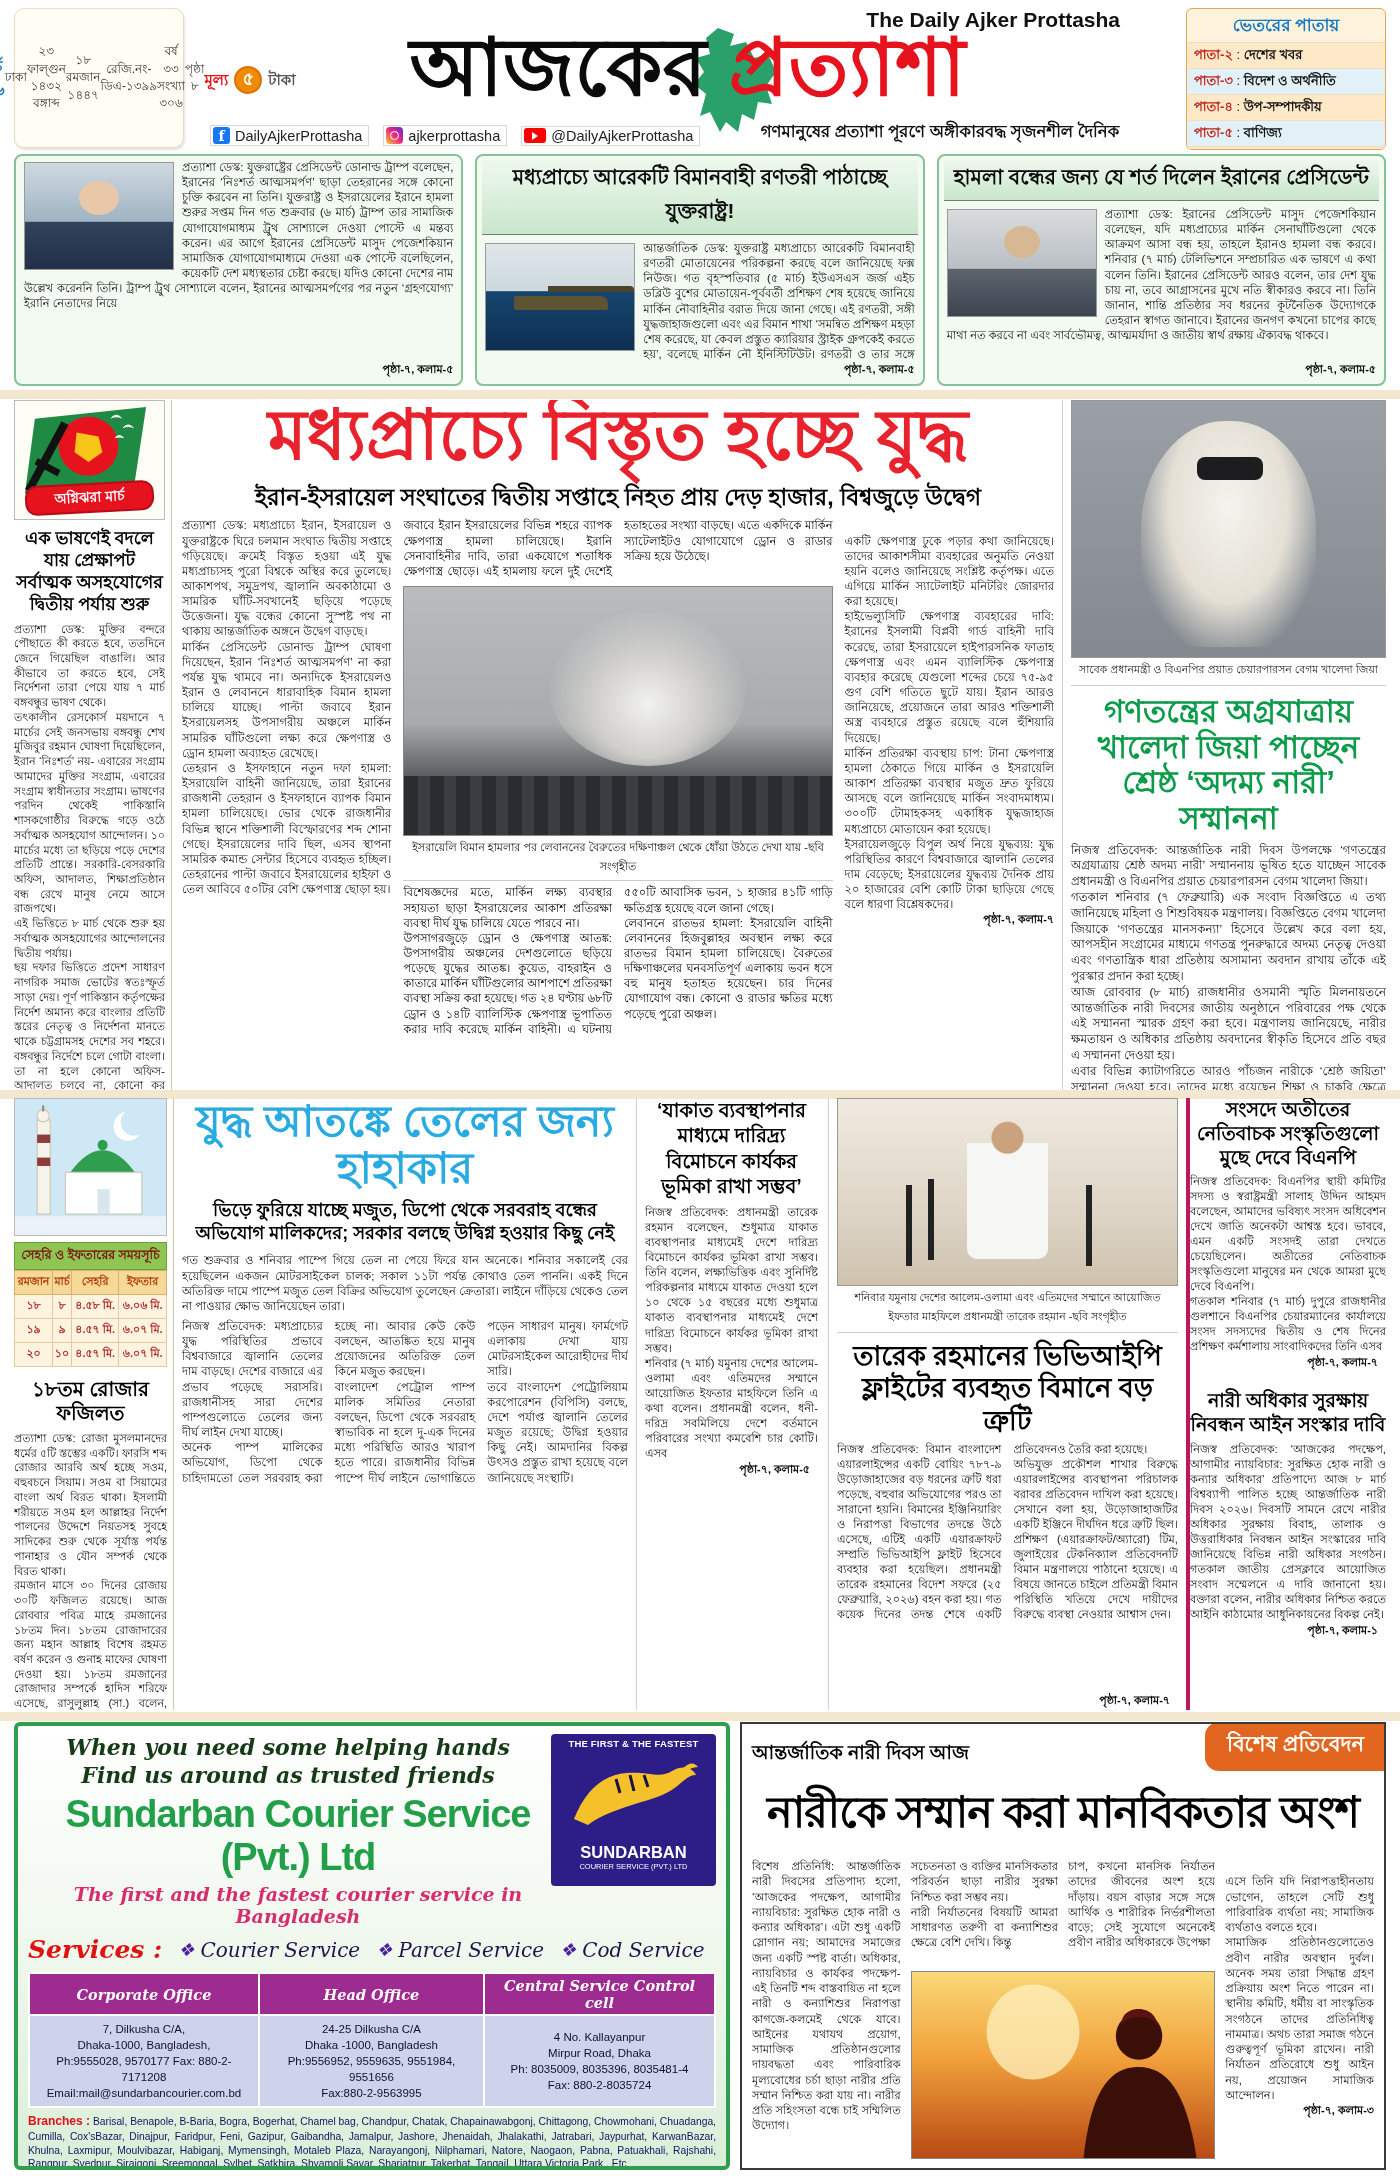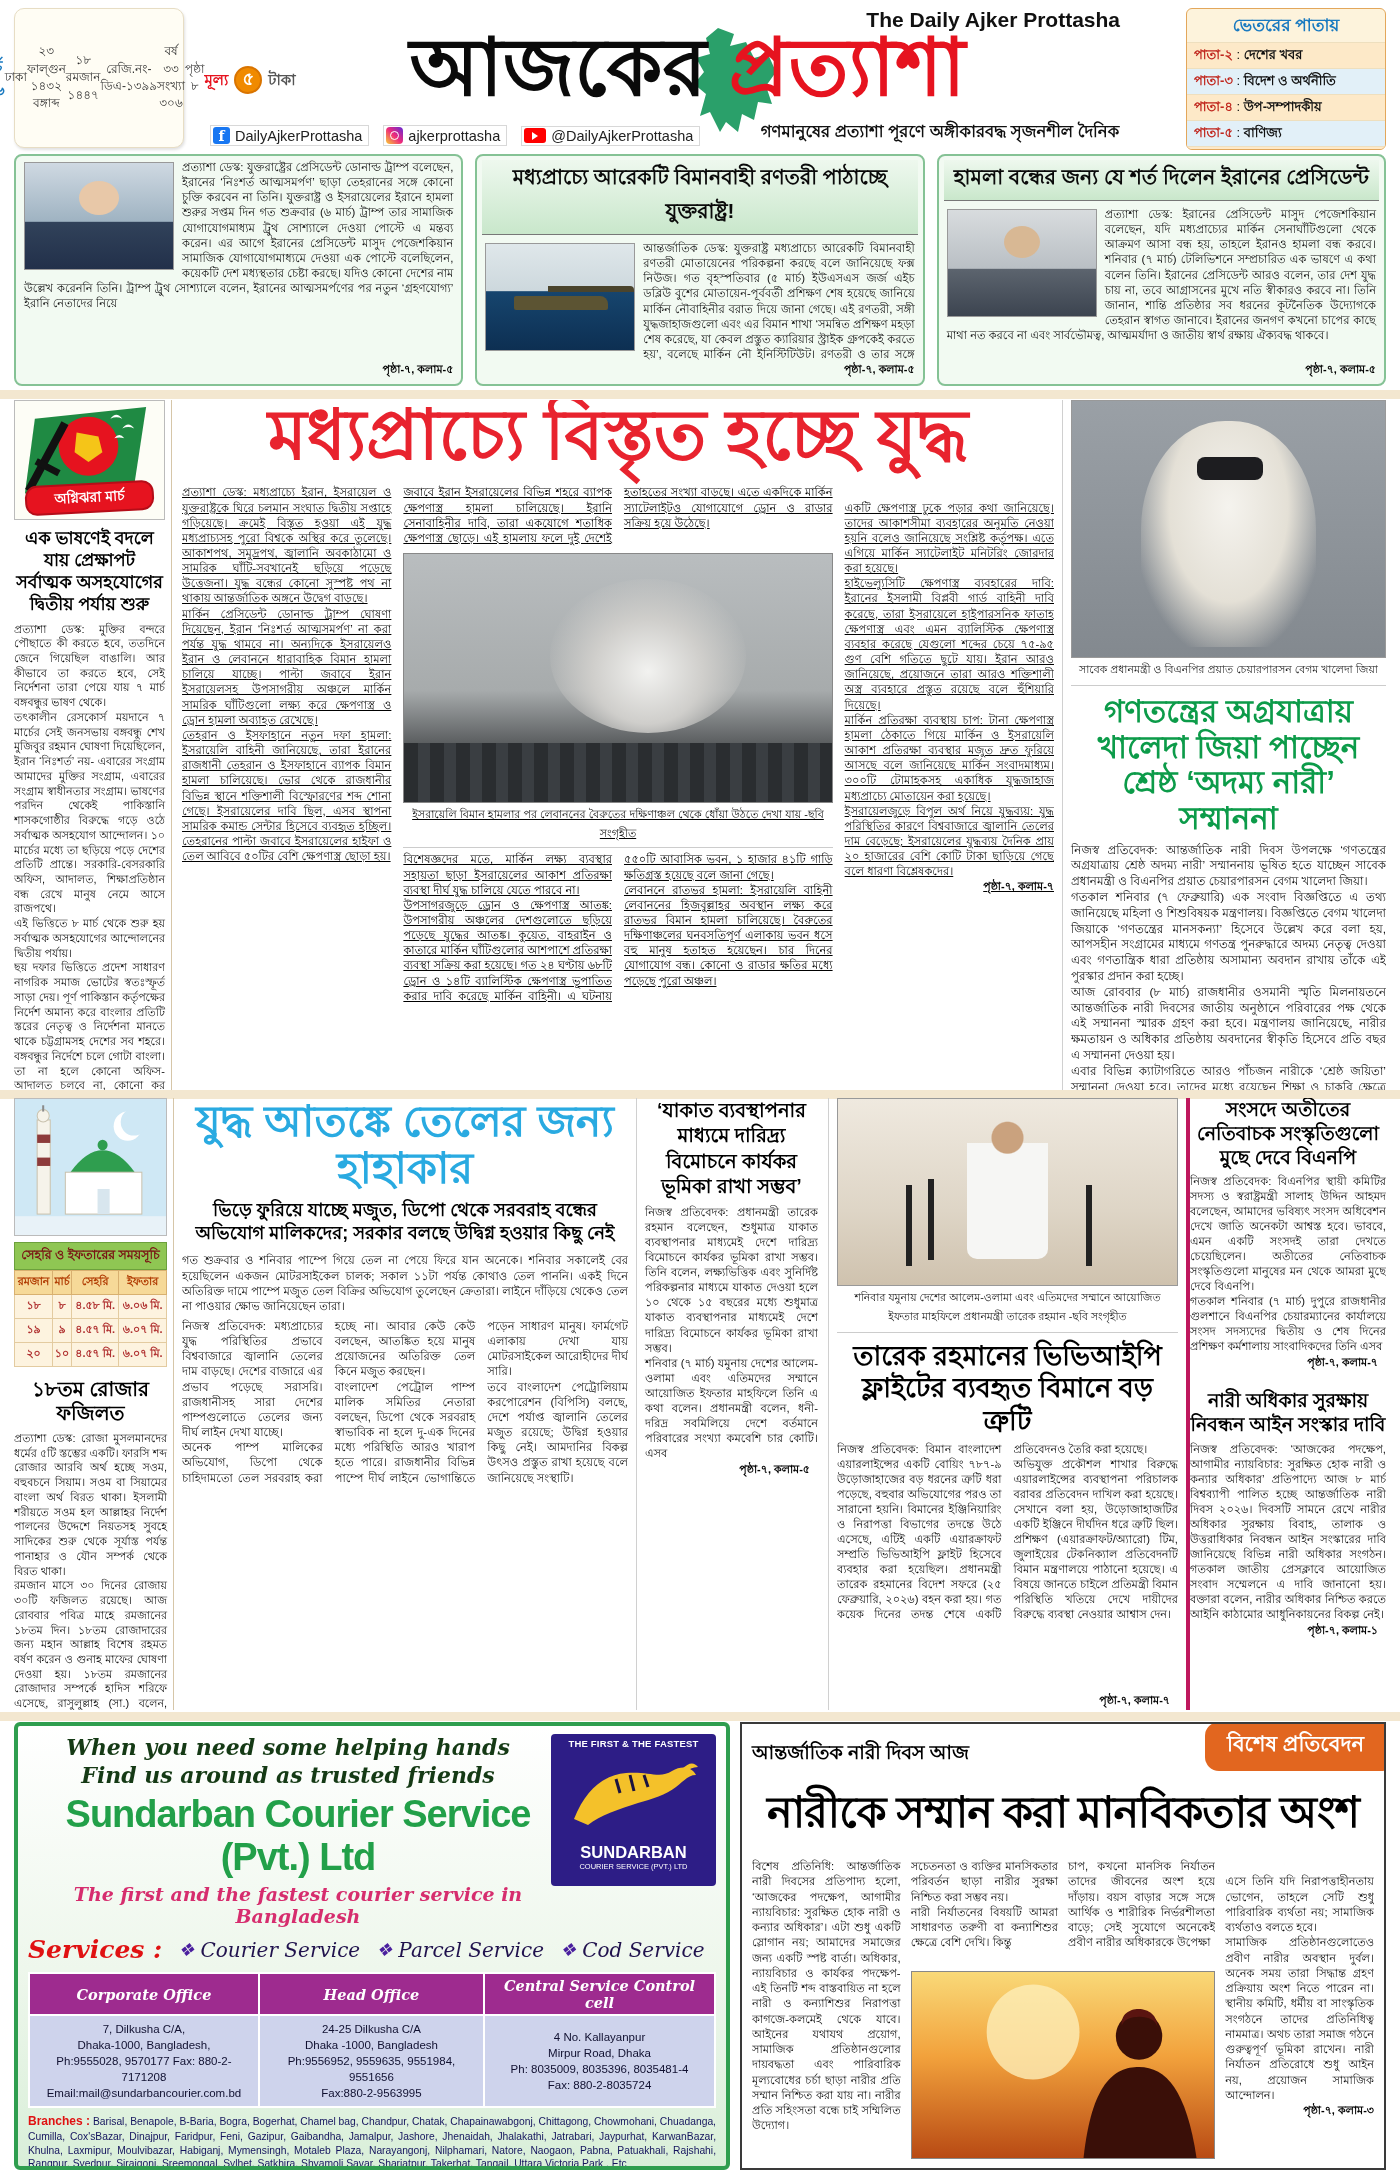--- a/index.html
+++ b/index.html
@@ -67,21 +67,21 @@
   .sidebar { position:absolute; left:14px; top:400px; width:158px; height:690px; overflow:hidden; border-right:1px solid #d6c6a8; padding-right:6px; }
   .flag-logo { width:100%; height:120px; border:1px solid #bbb; background:#fdfdf6; position:relative; overflow:hidden; }
   .flag-pill { position:absolute; left:10px; bottom:6px; right:10px; background:#e6131f; color:#fff; font-weight:bold;
     font-size:14px; text-align:center; border-radius:12px; border:2px solid #b50d18; padding:1px 0; transform:rotate(-3deg); }
   .side-head { font-weight:bold; font-size:17.5px; text-align:center; line-height:1.25; margin:8px 0 6px; color:#000; }
   .side-body { font-size:11px; line-height:1.34; text-align:justify; white-space:pre-line; color:#111; }
 
   .lead { position:absolute; left:182px; top:400px; width:872px; height:690px; overflow:hidden; }
   .lead-head { text-align:center; font-size:70px; font-weight:bold; color:#e8232e; line-height:1.02; white-space:nowrap; }
   .lead-sub { text-align:center; font-size:23px; font-weight:bold; color:#000; margin-top:8px; }
-  .lead-cols { display:flex; gap:12px; margin-top:14px; height:520px; overflow:hidden;text-decoration:underline; }
+  .lead-cols { display:flex; gap:12px; margin-top:0; height:520px; overflow:hidden; }
   .lead-col { flex:1 1 0; font-size:11.4px; line-height:1.33; text-align:justify; white-space:pre-line; color:#111; }
   .lead-mid { flex:2.05 1 0; display:flex; flex-direction:column; }
   .lead-midtop { font-size:11.4px; line-height:1.33; text-align:justify; column-count:2; column-gap:12px; white-space:pre-line; height:62px; overflow:hidden; }
   .lead-photo { margin-top:6px; height:250px; border:1px solid #888;
     background:linear-gradient(180deg,#b9bdbf 0%,#a7abac 55%,#55585a 78%,#2e3134 100%); position:relative; overflow:hidden; }
   .lead-photo::before { content:""; position:absolute; left:34%; top:10%; width:46%; height:62%;
     background:radial-gradient(ellipse at 50% 60%, #f2f2f0 0%, #cfcecb 40%, rgba(160,160,158,0) 75%); border-radius:50%; }
   .lead-photo::after { content:""; position:absolute; left:0; bottom:0; width:100%; height:24%;
     background:repeating-linear-gradient(90deg,#2a2d30 0 14px,#3a3e42 14px 26px); }
   .lead-caption { font-size:11px; text-align:center; color:#111; padding:3px 2px; border-bottom:1px solid #ccc; }
@@ -278,20 +278,21 @@
     <div class="side-head">এক ভাষণেই বদলে যায় প্রেক্ষাপট সর্বাত্মক অসহযোগের দ্বিতীয় পর্যায় শুরু</div>
     <div class="side-body">প্রত্যাশা ডেস্ক: মুক্তির বন্দরে পৌছাতে কী করতে হবে, ততদিনে জেনে গিয়েছিল বাঙালি। আর কীভাবে তা করতে হবে, সেই নির্দেশনা তারা পেয়ে যায় ৭ মার্চ বঙ্গবন্ধুর ভাষণ থেকে।
 তৎকালীন রেসকোর্স ময়দানে ৭ মার্চের সেই জনসভায় বঙ্গবন্ধু শেখ মুজিবুর রহমান ঘোষণা দিয়েছিলেন, ইরান ‘নিঃশর্ত’ নয়- এবারের সংগ্রাম আমাদের মুক্তির সংগ্রাম, এবারের সংগ্রাম স্বাধীনতার সংগ্রাম। ভাষণের পরদিন থেকেই পাকিস্তানি শাসকগোষ্ঠীর বিরুদ্ধে গড়ে ওঠে সর্বাত্মক অসহযোগ আন্দোলন। ১০ মার্চের মধ্যে তা ছড়িয়ে পড়ে দেশের প্রতিটি প্রান্তে। সরকারি-বেসরকারি অফিস, আদালত, শিক্ষাপ্রতিষ্ঠান বন্ধ রেখে মানুষ নেমে আসে রাজপথে।
 এই ভিত্তিতে ৮ মার্চ থেকে শুরু হয় সর্বাত্মক অসহযোগের আন্দোলনের দ্বিতীয় পর্যায়।
 ছয় দফার ভিত্তিতে প্রদেশ সাধারণ নাগরিক সমাজ ভোটের স্বতঃস্ফূর্ত সাড়া দেয়। পূর্ণ পাকিস্তান কর্তৃপক্ষের নির্দেশ অমান্য করে বাংলার প্রতিটি স্তরের নেতৃত্ব ও নির্দেশনা মানতে থাকে চট্টগ্রামসহ দেশের সব শহরে। বঙ্গবন্ধুর নির্দেশে চলে গোটা বাংলা। তা না হলে কোনো অফিস-আদালত চলবে না, কোনো কর দেওয়া হবে না- এমন ঘোষণায় স্বাধীনতার আন্দোলনের নতুন অধ্যায় রচিত হয়। ছাত্র-জনতা, শ্রমিক-কৃষক সবাই তখন স্বাধীনতার স্বপ্নে একাত্ম হয়ে পড়েন। সে পথ ধরেই আসে আমাদের মহান সেদিন।</div>
 
   </div>
 
   <div class="lead">
     <div class="lead-head">মধ্যপ্রাচ্যে বিস্তৃত হচ্ছে যুদ্ধ</div>
+    <div class="lead-sub">ইরান-ইসরায়েল সংঘাতের দ্বিতীয় সপ্তাহে নিহত প্রায় দেড় হাজার, বিশ্বজুড়ে উদ্বেগ</div>
     <div class="lead-cols">
       <div class="lead-col">প্রত্যাশা ডেস্ক: মধ্যপ্রাচ্যে ইরান, ইসরায়েল ও যুক্তরাষ্ট্রকে ঘিরে চলমান সংঘাত দ্বিতীয় সপ্তাহে গড়িয়েছে। ক্রমেই বিস্তৃত হওয়া এই যুদ্ধ মধ্যপ্রাচ্যসহ পুরো বিশ্বকে অস্থির করে তুলেছে। আকাশপথ, সমুদ্রপথ, জ্বালানি অবকাঠামো ও সামরিক ঘাঁটি-সবখানেই ছড়িয়ে পড়েছে উত্তেজনা। যুদ্ধ বন্ধের কোনো সুস্পষ্ট পথ না থাকায় আন্তর্জাতিক অঙ্গনে উদ্বেগ বাড়ছে।
 মার্কিন প্রেসিডেন্ট ডোনাল্ড ট্রাম্প ঘোষণা দিয়েছেন, ইরান ‘নিঃশর্ত আত্মসমর্পণ’ না করা পর্যন্ত যুদ্ধ থামবে না। অন্যদিকে ইসরায়েলও ইরান ও লেবাননে ধারাবাহিক বিমান হামলা চালিয়ে যাচ্ছে। পাল্টা জবাবে ইরান ইসরায়েলসহ উপসাগরীয় অঞ্চলে মার্কিন সামরিক ঘাঁটিগুলো লক্ষ্য করে ক্ষেপণাস্ত্র ও ড্রোন হামলা অব্যাহত রেখেছে।
 তেহরান ও ইসফাহানে নতুন দফা হামলা: ইসরায়েলি বাহিনী জানিয়েছে, তারা ইরানের রাজধানী তেহরান ও ইসফাহানে ব্যাপক বিমান হামলা চালিয়েছে। ভোর থেকে রাজধানীর বিভিন্ন স্থানে শক্তিশালী বিস্ফোরণের শব্দ শোনা গেছে। ইসরায়েলের দাবি ছিল, এসব স্থাপনা সামরিক কমান্ড সেন্টার হিসেবে ব্যবহৃত হচ্ছিল। তেহরানের পাল্টা জবাবে ইসরায়েলের হাইফা ও তেল আবিবে ৫০টির বেশি ক্ষেপণাস্ত্র ছোড়া হয়।</div>
       <div class="lead-mid">
         <div class="lead-midtop">জবাবে ইরান ইসরায়েলের বিভিন্ন শহরে ব্যাপক ক্ষেপণাস্ত্র হামলা চালিয়েছে। ইরানি সেনাবাহিনীর দাবি, তারা একযোগে শতাধিক ক্ষেপণাস্ত্র ছোড়ে। এই হামলায় ফলে দুই দেশেই হতাহতের সংখ্যা বাড়ছে। এতে একদিকে মার্কিন স্যাটেলাইটও যোগাযোগে ড্রোন ও রাডার সক্রিয় হয়ে উঠেছে।</div>
         <div class="lead-photo"></div>
         <div class="lead-caption">ইসরায়েলি বিমান হামলার পর লেবাননের বৈরুতের দক্ষিণাঞ্চল থেকে ধোঁয়া উঠতে দেখা যায়   -ছবি সংগৃহীত</div>
         <div class="lead-midbot">বিশেষজ্ঞদের মতে, মার্কিন লক্ষ্য ব্যবস্থার সহায়তা ছাড়া ইসরায়েলের আকাশ প্রতিরক্ষা ব্যবস্থা দীর্ঘ যুদ্ধ চালিয়ে যেতে পারবে না।
 উপসাগরজুড়ে ড্রোন ও ক্ষেপণাস্ত্র আতঙ্ক: উপসাগরীয় অঞ্চলের দেশগুলোতে ছড়িয়ে পড়েছে যুদ্ধের আতঙ্ক। কুয়েত, বাহরাইন ও কাতারে মার্কিন ঘাঁটিগুলোর আশপাশে প্রতিরক্ষা ব্যবস্থা সক্রিয় করা হয়েছে। গত ২৪ ঘণ্টায় ৬৮টি ড্রোন ও ১৪টি ব্যালিস্টিক ক্ষেপণাস্ত্র ভূপাতিত করার দাবি করেছে মার্কিন বাহিনী। এ ঘটনায় ৫৫০টি আবাসিক ভবন, ১ হাজার ৪১টি গাড়ি ক্ষতিগ্রস্ত হয়েছে বলে জানা গেছে।

